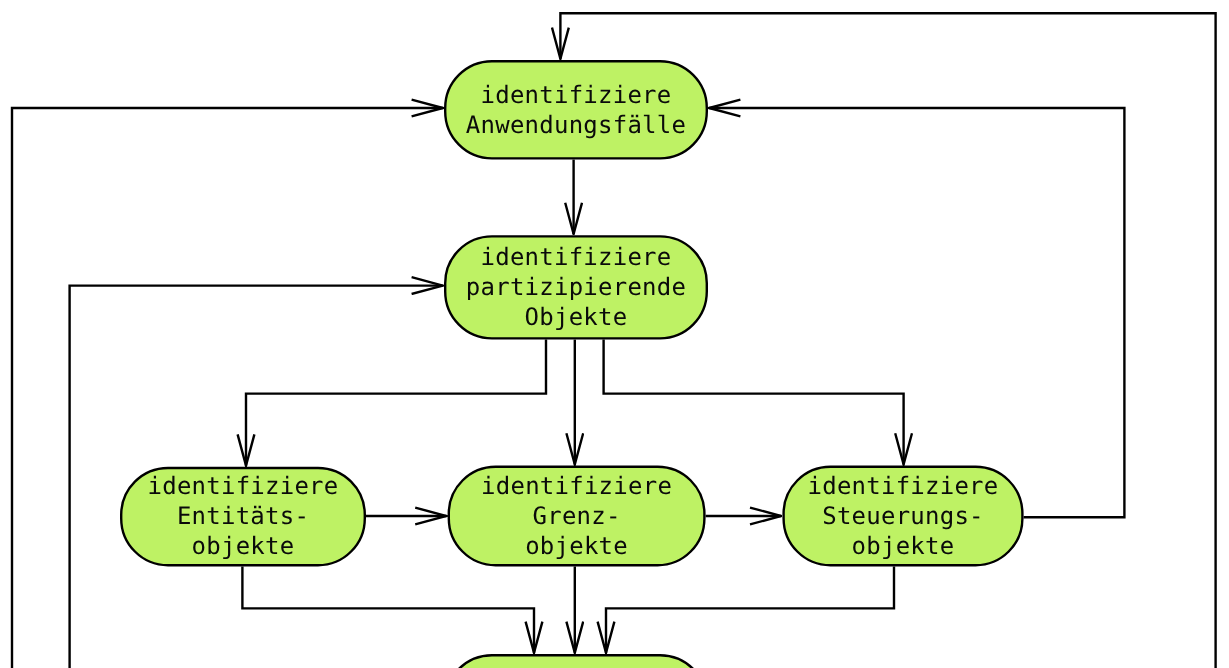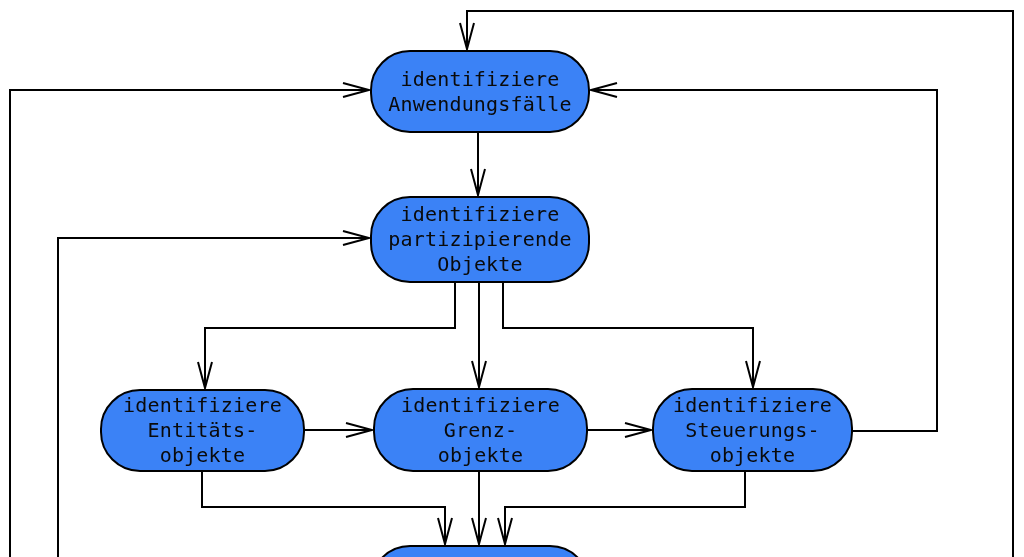--- a/index.html
+++ b/index.html
@@ -23,21 +23,21 @@
   svg.edges {
     position: absolute;
     left: 0; top: 0;
     z-index: 0;
   }
   .node {
     position: absolute;
     box-sizing: border-box;
     border: 2px solid #000000;
     border-radius: 40px;
-    background: #3b82f6;
+    background: #bef264;
     display: flex;
     align-items: center;
     justify-content: center;
     z-index: 1;
   }
   .node-label {
     white-space: pre-line;
     text-align: center;
     font-size: 20px;
     line-height: 25px;

